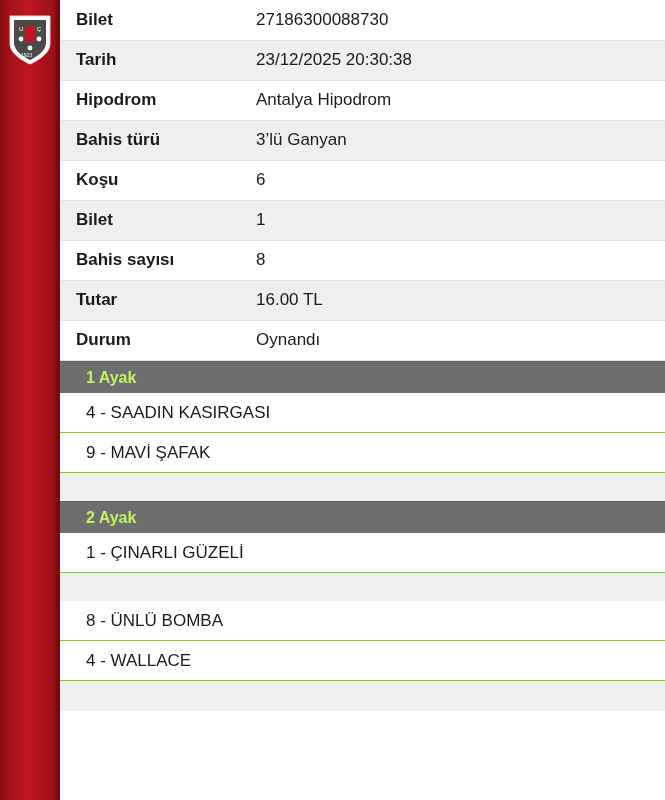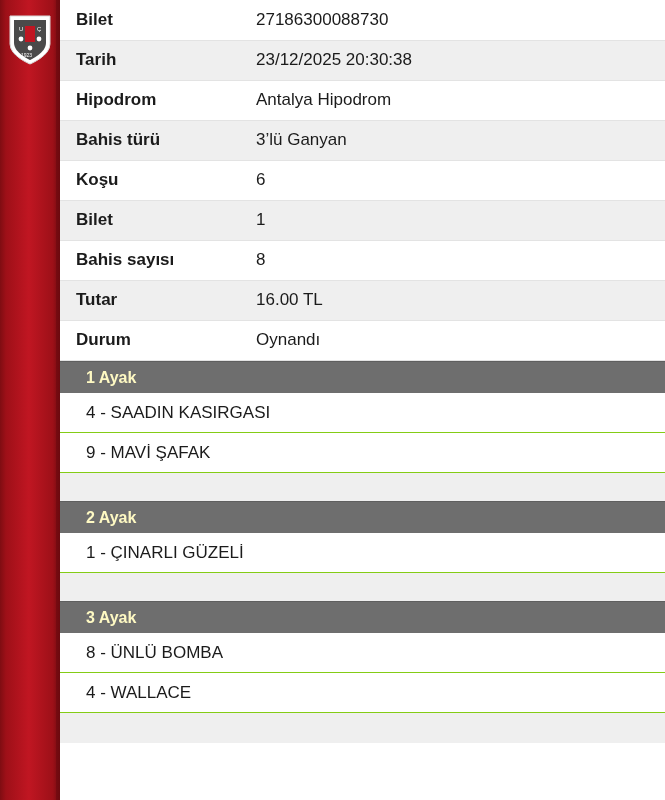--- a/index.html
+++ b/index.html
@@ -77,21 +77,21 @@
   }
   .info-label {
     font-weight: bold;
     width: 180px;
   }
   .info-value { font-weight: normal; }
 
   
   .leg-header {
     background: #6e6e6e;
-    color: #fef9c3;
+    color: #bef264;
     font-weight: bold;
     font-size: 16px;
     height: 32px;
     line-height: 32px;
     padding-left: 26px;
     box-sizing: border-box;
     border-top: 1px solid #5f5f5f;
   }
   .leg-row {
     height: 40px;
@@ -181,21 +181,20 @@
 
       <div class="leg-header">1 Ayak</div>
       <div class="leg-row">4 - SAADIN KASIRGASI</div>
       <div class="leg-row">9 - MAVİ ŞAFAK</div>
       <div class="leg-gap"></div>
 
       <div class="leg-header">2 Ayak</div>
       <div class="leg-row">1 - ÇINARLI GÜZELİ</div>
       <div class="leg-gap"></div>
 
-      <div class="leg-header">3 Ayak</div>
       <div class="leg-row">8 - ÜNLÜ BOMBA</div>
       <div class="leg-row">4 - WALLACE</div>
 
       <div class="tail" style="height:30px"></div>
     </div>
 
   </div>
 </div>
 
 </body></html>

